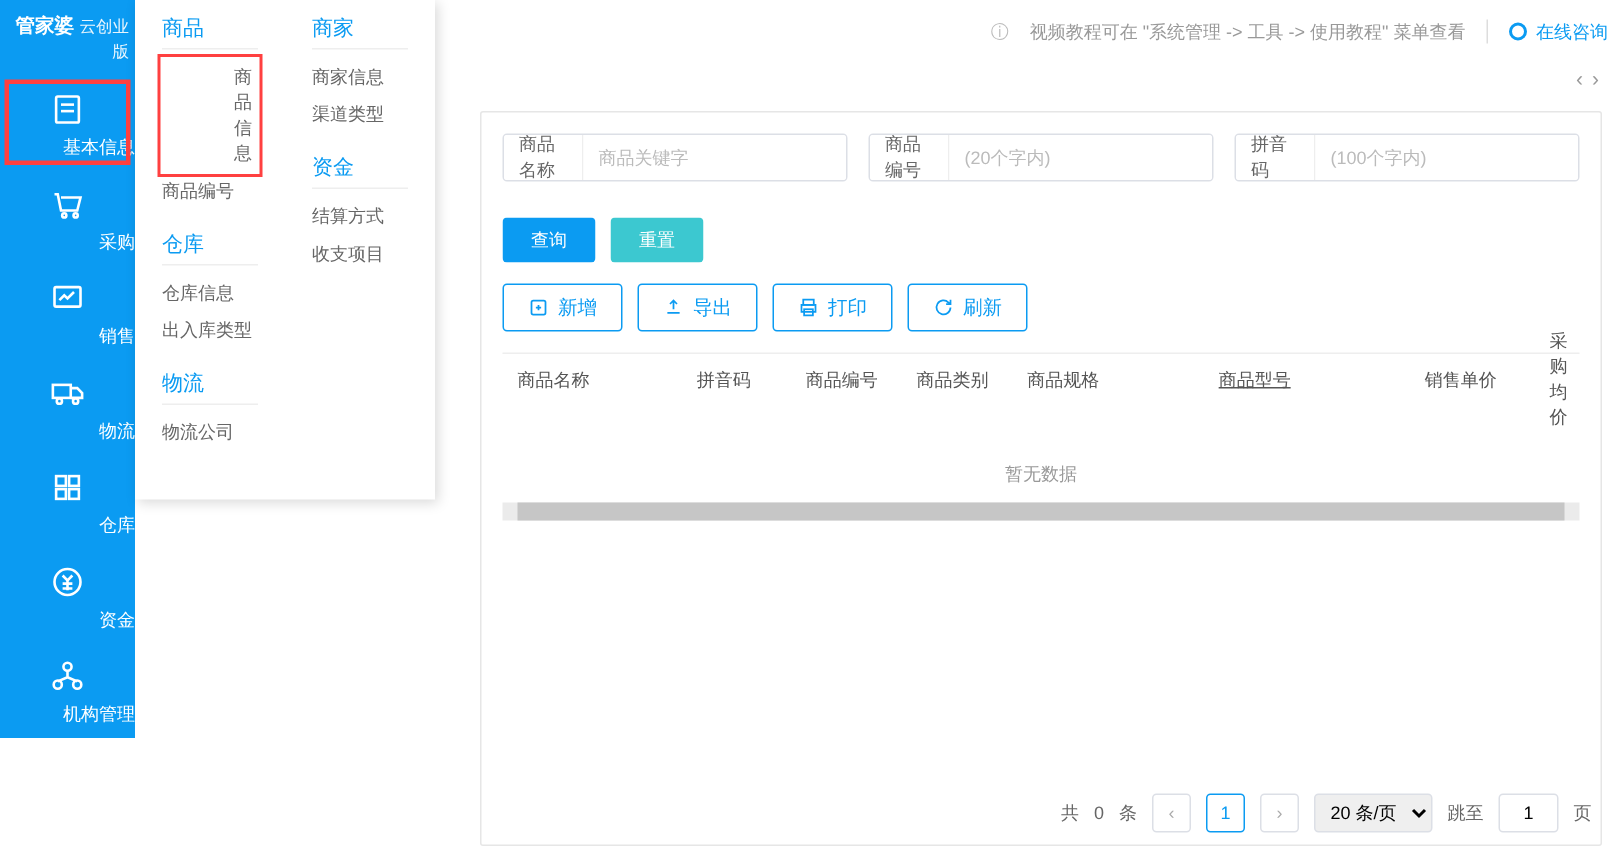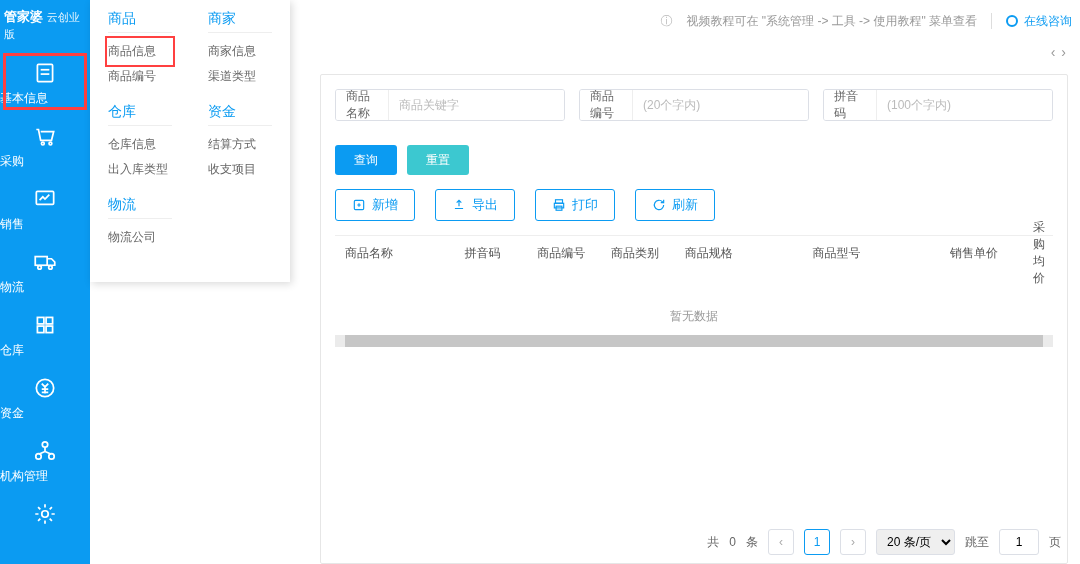--- a/index.html
+++ b/index.html
@@ -1,32 +1,32 @@
 <!DOCTYPE html>
 <html><head>
 <meta charset="utf-8">
 <style>
 * { box-sizing: border-box; margin: 0; padding: 0; }
 body { font-family: "Microsoft YaHei", sans-serif; font-size: 13px; color: #333; background: #fff; width: 1080px; height: 564px; overflow: hidden; }
 
-.sidebar { position: absolute; left: 0; top: 0; width: 90px; height: 564px; background: #0b9bf2; color: #fff; text-align: left; }
+.sidebar { position: absolute; left: 0; top: 0; width: 90px; height: 492px; background: #0b9bf2; color: #fff; text-align: right; }
 .sidebar .logo { font-size: 13px; padding: 8px 4px; }
 .sidebar .logo .big { font-weight: bold; }
 .sidebar .logo .small { font-size: 11px; opacity: .9; }
 .sidebar .nav-item { padding: 10px 0 6px; font-size: 12px; cursor: pointer; }
 .sidebar .nav-item .nav-icon { display: flex; justify-content: center; margin-bottom: 4px; }
 .sidebar .nav-item.highlighted { outline: 3px solid #ff4040; outline-offset: -6px; }
 
 .flyout { position: absolute; left: 90px; top: 0; width: 200px; background: #fff; box-shadow: 2px 2px 8px rgba(0,0,0,.15); padding: 10px 0 18px; display: flex; }
 .flyout .col { flex: 1; padding: 0 18px; }
 .flyout .col + .col { border-left: 0; }
 .flyout .group { margin-bottom: 14px; }
 .flyout .group h4 { color: #0b9bf2; font-size: 14px; font-weight: normal; border-bottom: 1px solid #eee; padding-bottom: 4px; margin-bottom: 6px; }
 .flyout .group .item { font-size: 12px; color: #666; padding: 4px 0; cursor: pointer; }
-.flyout .group .item.highlighted { outline: 2px solid #ff4040; outline-offset: 1px; }
+.flyout .group .item.highlighted { outline: 2px solid #ff4040; outline-offset: 1px; padding-left: 48px; }
 
 .topbar { position: absolute; left: 320px; right: 8px; top: 6px; height: 30px; display: flex; align-items: center; justify-content: flex-end; gap: 14px; font-size: 12px; color: #999; }
 .topbar .help-icon { color: #bbb; }
 .topbar .divider { width: 1px; height: 16px; background: #ddd; }
 .topbar .online { display: flex; align-items: center; gap: 6px; color: #0b9bf2; }
 .topbar .online .dot { width: 12px; height: 12px; border: 2px solid #0b9bf2; border-radius: 50%; }
 
 .pager-top { position: absolute; right: 14px; top: 44px; display: flex; gap: 6px; color: #999; font-size: 14px; }
 .pager-top span { cursor: pointer; }
 
@@ -36,34 +36,34 @@
 .search-field { flex: 1; display: flex; align-items: center; border: 1px solid #dcdfe6; border-radius: 3px; height: 32px; overflow: hidden; }
 .search-field .label { padding: 0 10px; color: #666; font-size: 12px; background: #fff; border-right: 1px solid #eee; height: 100%; display: flex; align-items: center; }
 .search-field input { border: 0; outline: 0; flex: 1; padding: 0 10px; font-size: 12px; height: 100%; color: #333; }
 .search-field input::placeholder { color: #bbb; }
 
 .btn-row { display: flex; gap: 10px; margin-bottom: 14px; margin-top: 24px; }
 .btn { height: 30px; padding: 0 18px; border-radius: 3px; font-size: 12px; display: inline-flex; align-items: center; cursor: pointer; border: 1px solid transparent; }
 .btn.primary { background: #0b9bf2; color: #fff; }
 .btn.teal { background: #3cc8d0; color: #fff; }
 
-.op-row { display: flex; gap: 20px; margin-bottom: 14px; }
+.op-row { display: flex; gap: 10px; margin-bottom: 14px; }
 .op-btn { height: 32px; padding: 0 16px; border: 1px solid #0b9bf2; border-radius: 3px; color: #0b9bf2; font-size: 13px; display: inline-flex; align-items: center; gap: 6px; cursor: pointer; }
 .op-btn.highlighted { outline: 2px solid #ff4040; outline-offset: 1px; }
 .op-btn svg { width: 14px; height: 14px; }
 
 .grid { border-top: 1px solid #eee; }
 .grid-header { display: flex; font-size: 12px; color: #555; height: 34px; align-items: center; }
 .grid-header .th { padding: 0 10px; text-align: center; }
 .th-name { width: 110px; text-align: left !important; }
 .th-pin { width: 80px; }
 .th-code { width: 80px; }
 .th-cat { width: 70px; }
 .th-spec { width: 80px; }
-.th-model { width: 180px; }
+.th-model { width: 180px; text-decoration: underline; }
 .th-sale { width: 100px; }
 .th-avg { flex: 1; text-align: left; padding-right: 8px !important; }
 .grid-empty { text-align: center; color: #999; font-size: 12px; padding: 6px 0; margin-top: 32px; }
 .grid-scroll { height: 12px; background: #ebebeb; margin: 4px 0 0; display: flex; }
 .grid-scroll .thumb { height: 100%; background: #c6c6c6; flex: 1; margin-left: 10px; margin-right: 10px; }
 
 .footer { position: absolute; left: 0; right: 0; bottom: 8px; display: flex; justify-content: flex-end; align-items: center; gap: 10px; font-size: 12px; color: #666; padding-right: 6px; }
 .footer .pg-btn { width: 26px; height: 26px; border: 1px solid #dcdfe6; border-radius: 3px; display: flex; align-items: center; justify-content: center; cursor: pointer; color: #aaa; }
 .footer .pg-btn.active { border-color: #0b9bf2; color: #0b9bf2; }
 .footer select, .footer input.jump { height: 26px; border: 1px solid #dcdfe6; border-radius: 3px; font-size: 12px; padding: 0 6px; }

